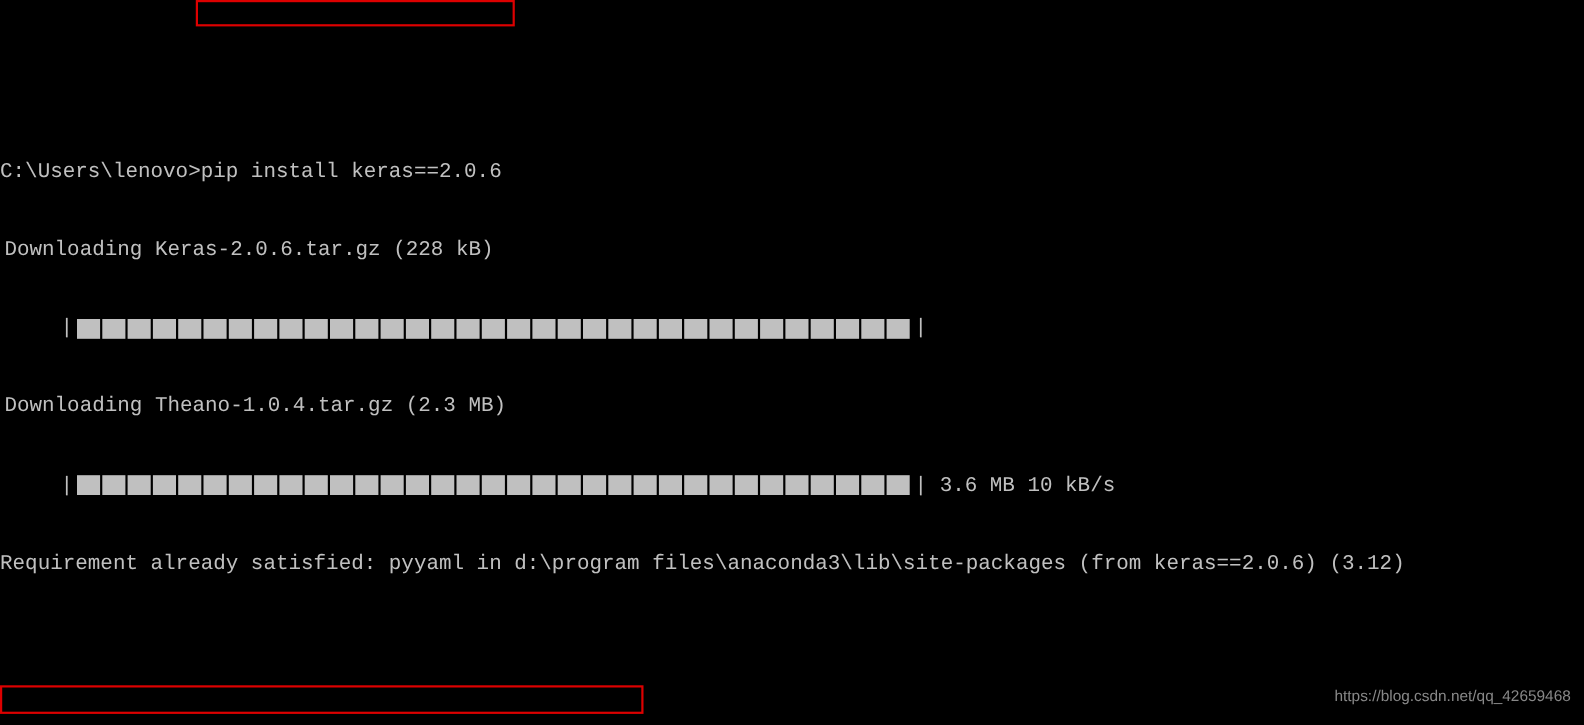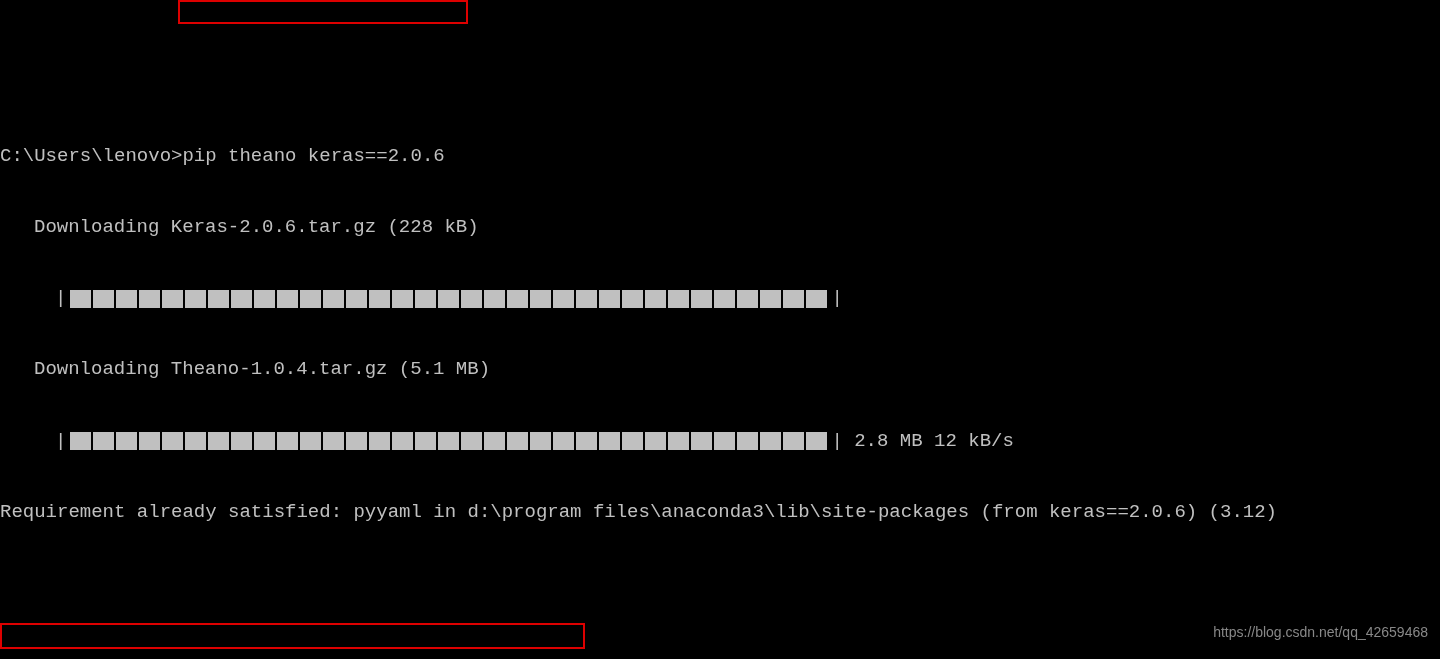--- a/index.html
+++ b/index.html
@@ -21,21 +21,21 @@
       word-break: break-all;
     }
     .terminal {
       padding: 2px 0 0 0;
     }
     .line {
       white-space: pre-wrap;
       word-break: break-all;
     }
     .indent {
-      padding-left: 34px;
+      padding-left: 4px;
       font-family: Liberation Mono, monospace;
     }
     .progress-line {
       display: flex;
       align-items: center;
       padding-left: 55px;
     }
     .progress-pipe {
       color: #c0c0c0;
     }
@@ -76,33 +76,33 @@
       font-size: 14px;
       font-family: Arial, sans-serif;
     }
   </style>
 </head>
 <body>
 
 
 
 <div class="terminal">
-  <div class="line"><span>C:\Users\lenovo&gt;</span><span>pip theano keras==2.0.6</span></div>
+  <div class="line"><span>C:\Users\lenovo&gt;</span><span>pip install keras==2.0.6</span></div>
   <div class="line indent">Downloading Keras-2.0.6.tar.gz (228 kB)</div>
   <div class="progress-line">
     <span class="progress-pipe">|</span>
     <span class="progress-bar" id="progress1"><span class="progress-seg"></span><span class="progress-seg"></span><span class="progress-seg"></span><span class="progress-seg"></span><span class="progress-seg"></span><span class="progress-seg"></span><span class="progress-seg"></span><span class="progress-seg"></span><span class="progress-seg"></span><span class="progress-seg"></span><span class="progress-seg"></span><span class="progress-seg"></span><span class="progress-seg"></span><span class="progress-seg"></span><span class="progress-seg"></span><span class="progress-seg"></span><span class="progress-seg"></span><span class="progress-seg"></span><span class="progress-seg"></span><span class="progress-seg"></span><span class="progress-seg"></span><span class="progress-seg"></span><span class="progress-seg"></span><span class="progress-seg"></span><span class="progress-seg"></span><span class="progress-seg"></span><span class="progress-seg"></span><span class="progress-seg"></span><span class="progress-seg"></span><span class="progress-seg"></span><span class="progress-seg"></span><span class="progress-seg"></span><span class="progress-seg"></span></span>
     <span class="progress-pipe">|</span>
   </div>
-  <div class="line indent">Downloading Theano-1.0.4.tar.gz (5.1 MB)</div>
+  <div class="line indent">Downloading Theano-1.0.4.tar.gz (2.3 MB)</div>
   <div class="progress-line">
     <span class="progress-pipe">|</span>
     <span class="progress-bar" id="progress2"><span class="progress-seg"></span><span class="progress-seg"></span><span class="progress-seg"></span><span class="progress-seg"></span><span class="progress-seg"></span><span class="progress-seg"></span><span class="progress-seg"></span><span class="progress-seg"></span><span class="progress-seg"></span><span class="progress-seg"></span><span class="progress-seg"></span><span class="progress-seg"></span><span class="progress-seg"></span><span class="progress-seg"></span><span class="progress-seg"></span><span class="progress-seg"></span><span class="progress-seg"></span><span class="progress-seg"></span><span class="progress-seg"></span><span class="progress-seg"></span><span class="progress-seg"></span><span class="progress-seg"></span><span class="progress-seg"></span><span class="progress-seg"></span><span class="progress-seg"></span><span class="progress-seg"></span><span class="progress-seg"></span><span class="progress-seg"></span><span class="progress-seg"></span><span class="progress-seg"></span><span class="progress-seg"></span><span class="progress-seg"></span><span class="progress-seg"></span></span>
     <span class="progress-pipe">|</span>
-    <span> 2.8 MB 12 kB/s</span>
+    <span> 3.6 MB 10 kB/s</span>
   </div>
   <div class="line">Requirement already satisfied: pyyaml in d:\program files\anaconda3\lib\site-packages (from keras==2.0.6) (3.12)</div>
   
   
   
   
   
   
   
   

